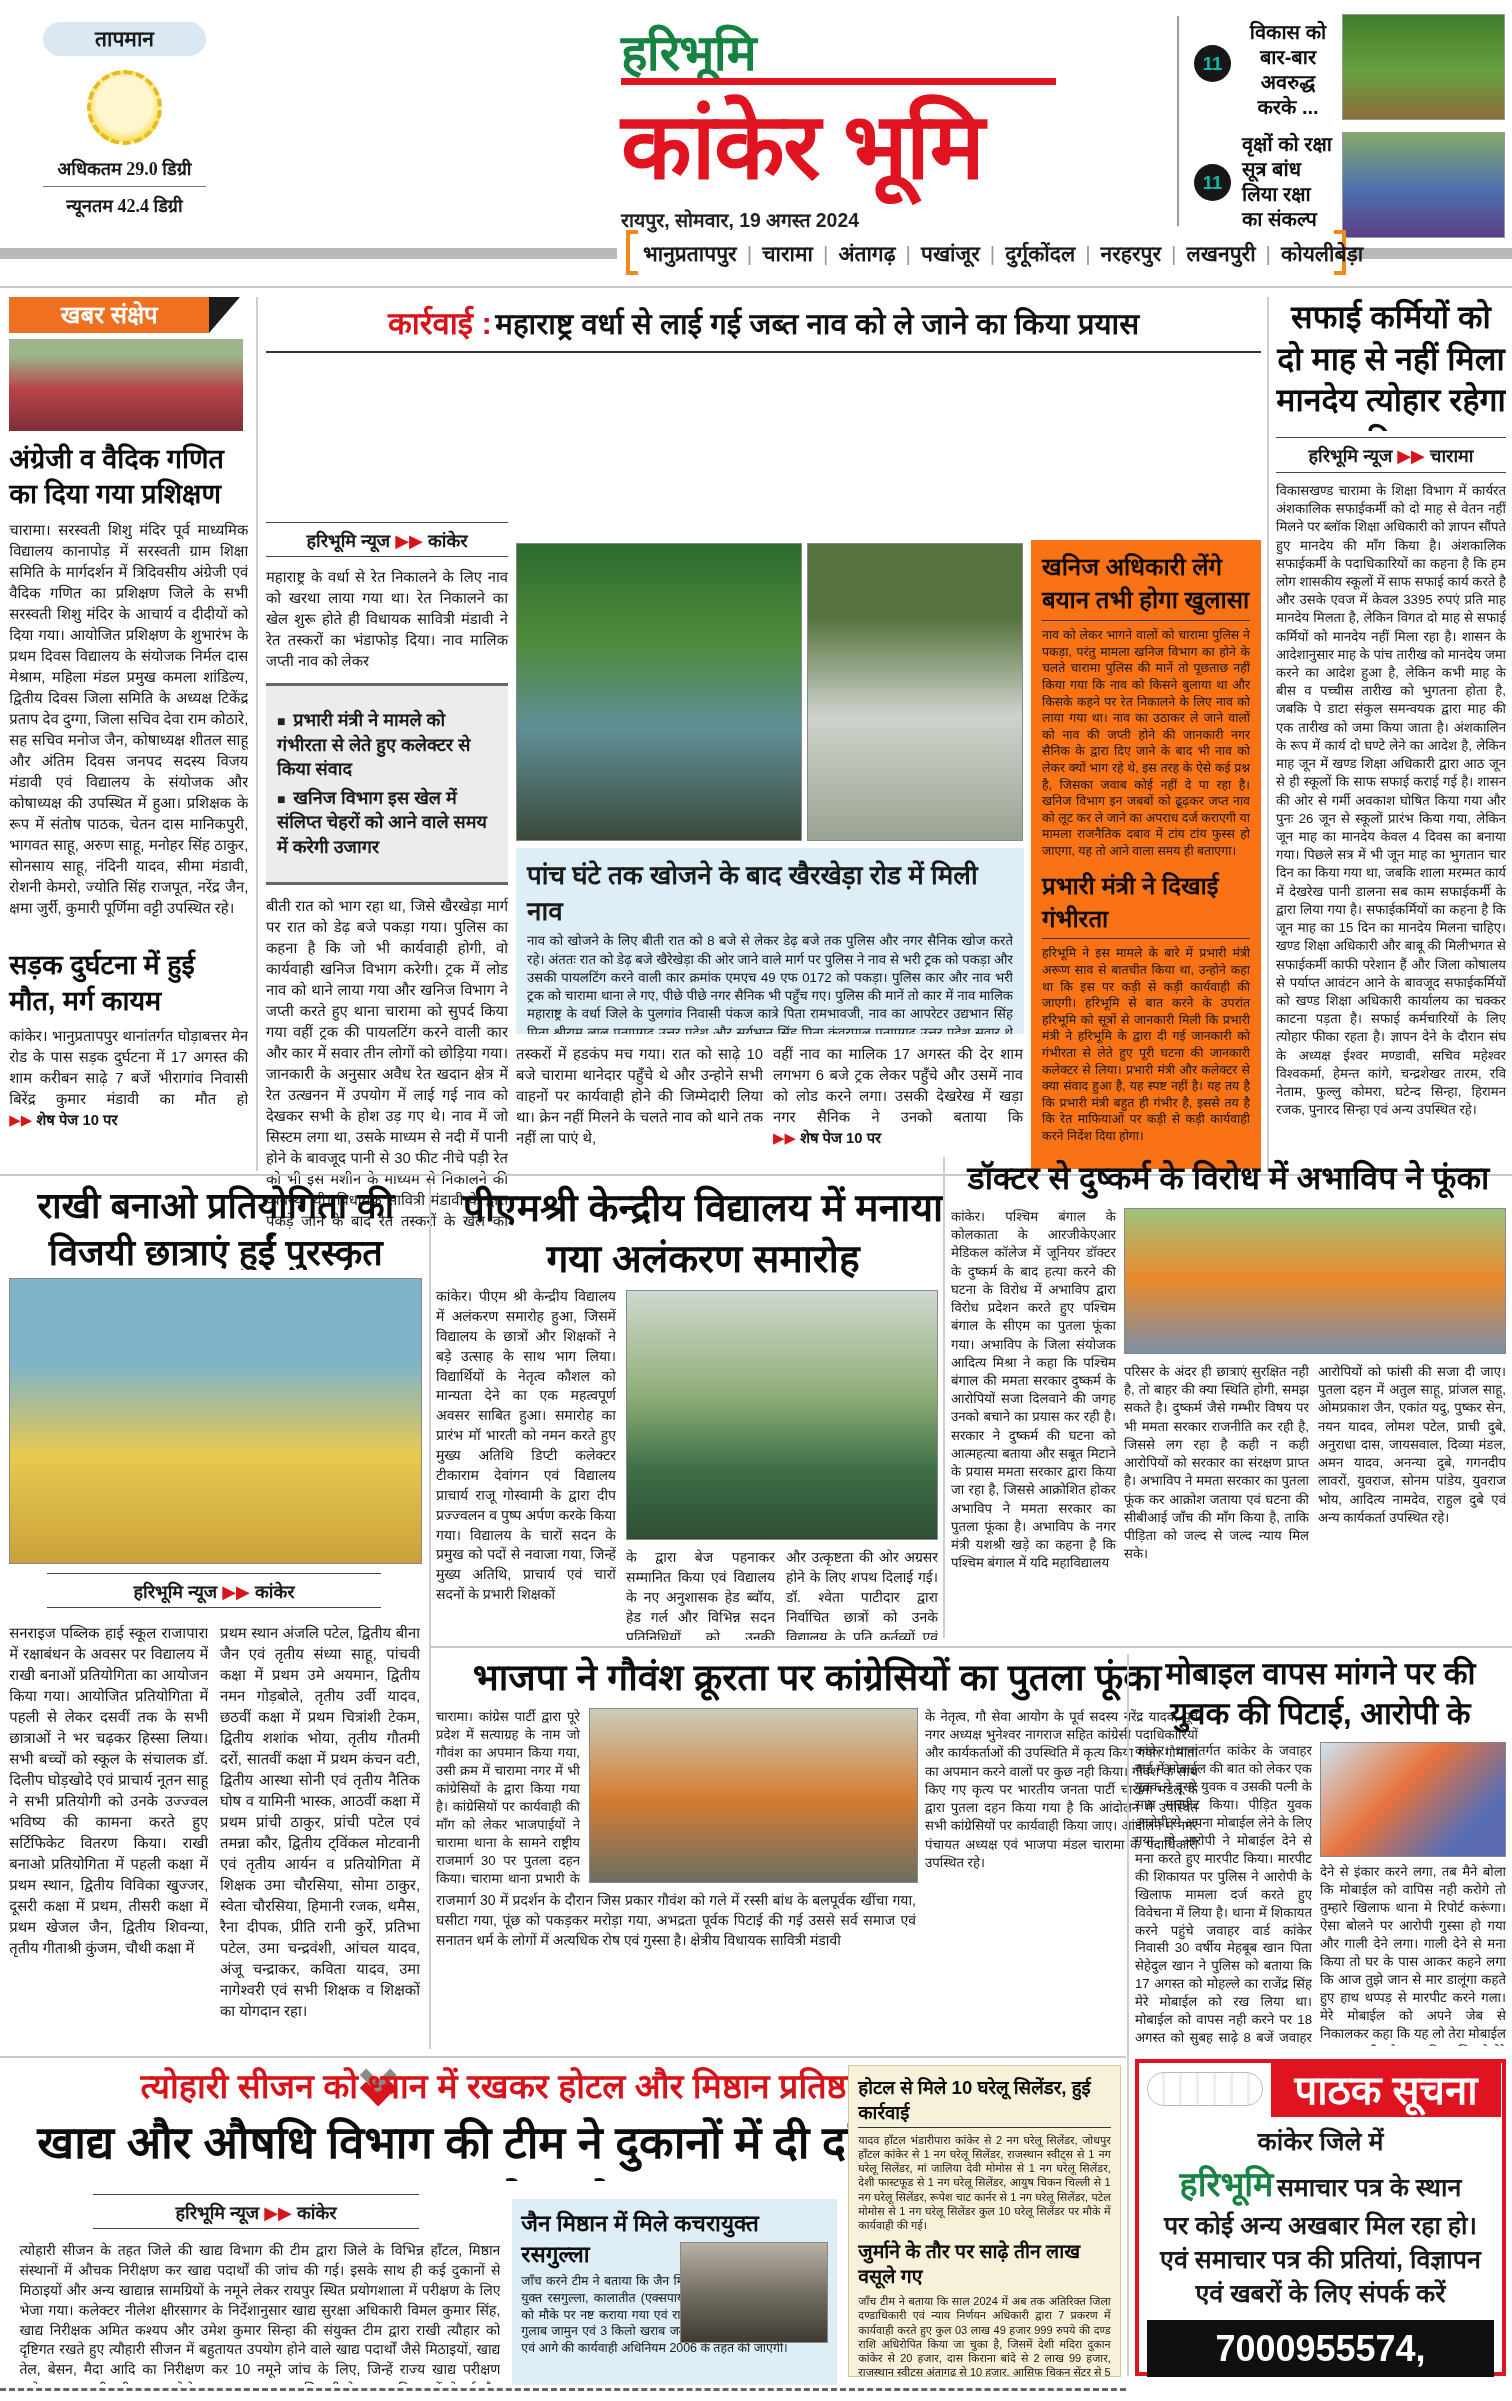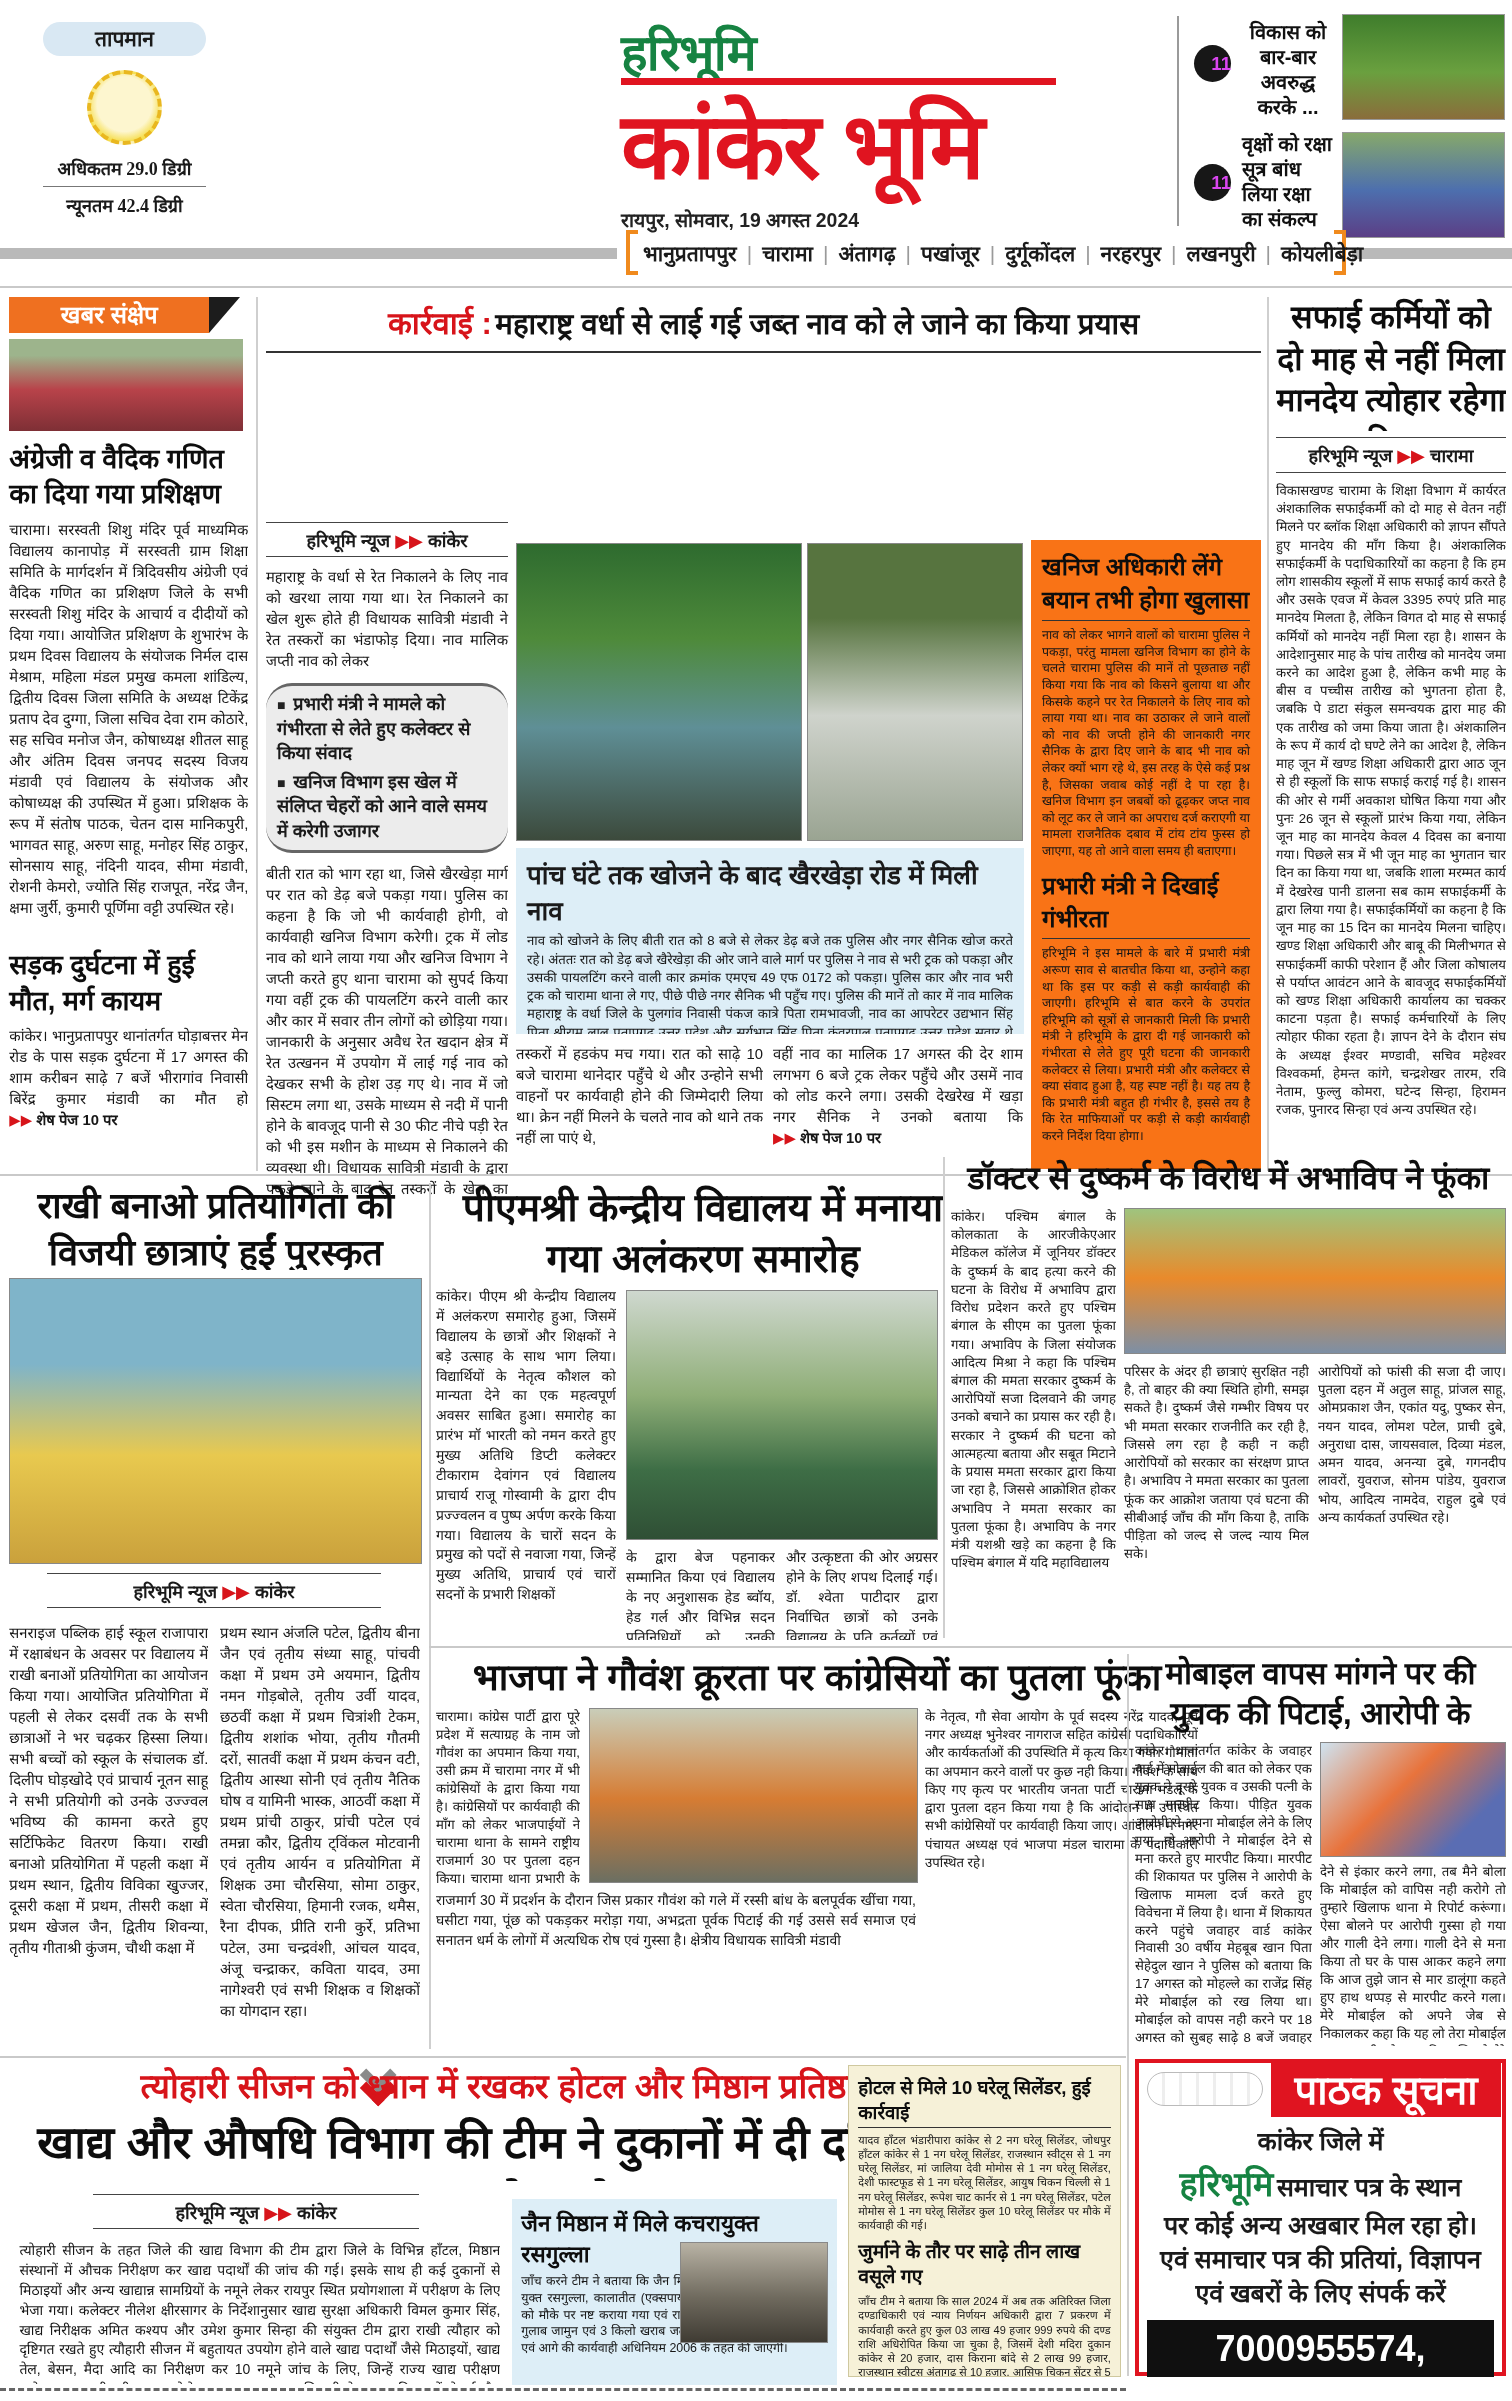--- a/index.html
+++ b/index.html
@@ -11,21 +11,21 @@
   .just { text-align:justify; }
   .ctr { text-align:center; }
 
   
   .weather-pill { width:163px; height:34px; background:#d9e8f3; border-radius:17px; font-size:21px; font-weight:bold; line-height:34px; text-align:center; }
   .sun { width:75px; height:75px; border-radius:50%; background:radial-gradient(circle at 50% 45%, #fdf6cf 0 55%, #f6df54 75%, #f0c929 100%); border:4.7px dashed #e9b71f; }
   .wline { font-size:18px; font-weight:bold; text-align:center;font-family:Liberation Serif, serif; }
   .brand-top { font-size:50px; font-weight:900; color:#168342; letter-spacing:-0.8px; }
   .brand-main { font-size:92px; font-weight:900; color:#e01420; letter-spacing:-1.6px; line-height:1.1; }
   .dateline { font-size:19.4px; font-weight:bold; color:#222; }
-  .teaser-badge { width:37px; height:37px; border-radius:50%; background:#171717; color:#d946ef; font-size:18.6px; font-weight:bold; text-align:right; line-height:37px; }
+  .teaser-badge { width:37px; height:37px; border-radius:50%; background:#171717; color:#14b8a6; font-size:18.6px; font-weight:bold; text-align:center; line-height:37px; }
   .teaser-txt { font-size:20px; font-weight:800; line-height:1.25; color:#111; }
   .tphoto { border:0.8px solid #999; }
   .graybar { background:#b9b9b9; height:11px; }
   .cities { font-size:21px; font-weight:800; white-space:nowrap; }
   .city::after { content:"|"; color:#9a9a9a; font-weight:400; margin:0 10px; }
   .city:last-child::after { content:""; margin:0; }
   .bracket { width:12.4px; height:45px; }
   .bracket.l { border-left:4.7px solid #f08a1d; border-top:4.7px solid #f08a1d; border-bottom:4.7px solid #f08a1d; }
   .bracket.r { border-right:4.7px solid #f08a1d; border-top:4.7px solid #f08a1d; border-bottom:4.7px solid #f08a1d; }
   .hr { background:#c9c9c9; }
@@ -33,21 +33,21 @@
 
   
   .kicker-label { color:#d7141a; font-size:31px; font-weight:900; }
   .kicker-text { color:#111; font-size:29.5px; font-weight:800; }
   .lead-head { font-size:54px; font-weight:900; line-height:1.42; color:#0d0d0d; }
   .byline { font-size:18px; font-weight:bold; text-align:center; border-top:1.6px solid #444; border-bottom:1.6px solid #444; padding:4.7px 0; }
   .byline .arr, .arr { color:#d7141a; font-weight:900; }
   .body { font-size:14.8px; line-height:1.42; color:#161616; }
   .cont { font-weight:800; white-space:nowrap; }
   .h-sec { font-weight:900; color:#0d0d0d; line-height:1.3; }
-  .bulletbox { background:#ececec; border-top:3.9px solid #666; border-bottom:3.9px solid #666; padding:2px 11px;border-radius:26px; }
+  .bulletbox { background:#ececec; border-top:3.9px solid #666; border-bottom:3.9px solid #666; padding:18px 11px; }
   .bulletbox .li { font-size:18px; font-weight:800; line-height:1.35; margin:4.7px 0; }
   .blk { color:#222; margin-right:7.8px; font-size:14px; }
   .bluebox { background:#ddeef7; }
   .creambox { background:#f97316; }
   .yellowbox { background:#f6f1d8; }
   .boxtitle { font-weight:900; color:#0d0d0d; border-bottom:1.6px solid #333; }
   .orange-banner { background:#ef7020; color:#fff; font-size:24px; font-weight:900; text-align:center; line-height:36px; }
   .fold { width:0; height:0; border-top:36px solid #1c1c1c; border-right:31px solid transparent; }
   .photo { display:block; }
   .caption-head { font-size:26px; font-weight:900; }

